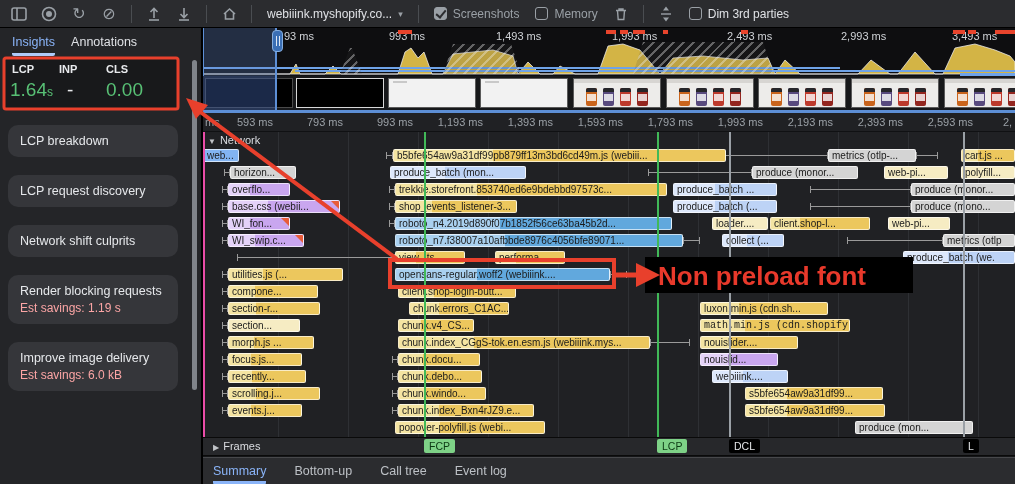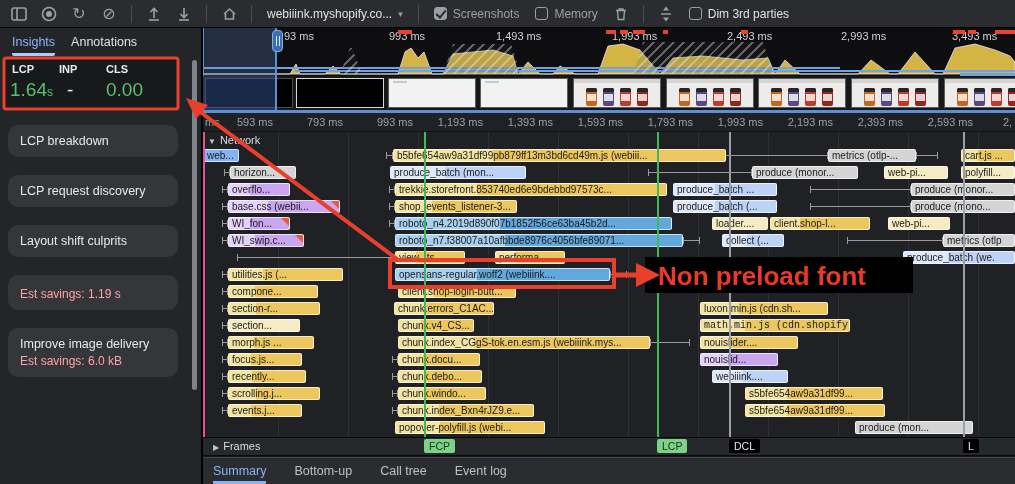--- a/index.html
+++ b/index.html
@@ -188,23 +188,24 @@
       <span class="mv green" style="left:103px">0.00</span>
     </div>
     <div id="cards">
         <div class="card c1">
           <div class="title">LCP breakdown</div>
         </div>
         <div class="card c1">
           <div class="title">LCP request discovery</div>
         </div>
         <div class="card c1">
-          <div class="title">Layout shift culprits</div>
+          <div class="title">Network shift culprits</div>
         </div>
         <div class="card c1">
+          <div class="title">Render blocking requests</div>
           <div class="sub">Est savings: 1.19 s</div>
         </div>
         <div class="card c1">
           <div class="title">Improve image delivery</div>
           <div class="sub">Est savings: 6.0 kB</div>
         </div>
       </div>
     <div id="side-scroll"></div>
   </div>
 
@@ -360,21 +361,21 @@
           <div class="bar b-xhr" style="left: 700px; top: 119px; width: 112px;">produce_batch (we.</div>
           <div class="whisk" style="left: 19px; top: 139px; width: 6px;"></div>
           <div class="bar b-js" style="left: 25px; top: 136px; width: 115px;">utilities.js (...</div>
           <div class="whisk" style="left: 407px; top: 139px; width: 17px;"></div>
           <div class="bar b-font" style="left: 192px; top: 136px; width: 215px;">opensans-regular.woff2 (webiiink....</div>
           <div class="whisk" style="left: 19px; top: 156px; width: 6px;"></div>
           <div class="bar b-js" style="left: 25px; top: 153px; width: 90px;">compone...</div>
           <div class="bar b-js" style="left: 195px; top: 153px; width: 118px;">client.shop-login-butt...</div>
           <div class="whisk" style="left: 19px; top: 173px; width: 6px;"></div>
           <div class="bar b-js" style="left: 25px; top: 170px; width: 92px;">section-r...</div>
-          <div class="bar b-js" style="left: 191px; top: 170px; width: 100px;">chunk.errors_C1AC...</div>
+          <div class="bar b-js" style="left: 206px; top: 170px; width: 100px;">chunk.errors_C1AC...</div>
           <div class="bar b-js" style="left: 497px; top: 170px; width: 128px;">luxon.min.js (cdn.sh...</div>
           <div class="whisk" style="left: 19px; top: 190px; width: 6px;"></div>
           <div class="bar b-jsl" style="left: 25px; top: 187px; width: 72px;">section...</div>
           <div class="bar b-js" style="left: 195px; top: 187px; width: 76px;">chunk.v4_CS...</div>
           <div class="bar b-js" style="left: 497px; top: 187px; width: 150px; font-family: Liberation Mono, monospace;">math.min.js (cdn.shopify.com)</div>
           <div class="whisk" style="left: 19px; top: 207px; width: 6px;"></div>
           <div class="bar b-js" style="left: 25px; top: 204px; width: 86px;">morph.js ...</div>
           <div class="whisk" style="left: 447px; top: 207px; width: 40px;"></div>
           <div class="bar b-js" style="left: 195px; top: 204px; width: 252px;">chunk.index_CGgS-tok.en.esm.js (webiiink.mys...</div>
           <div class="bar b-js" style="left: 497px; top: 204px; width: 98px;">nouislider....</div>

